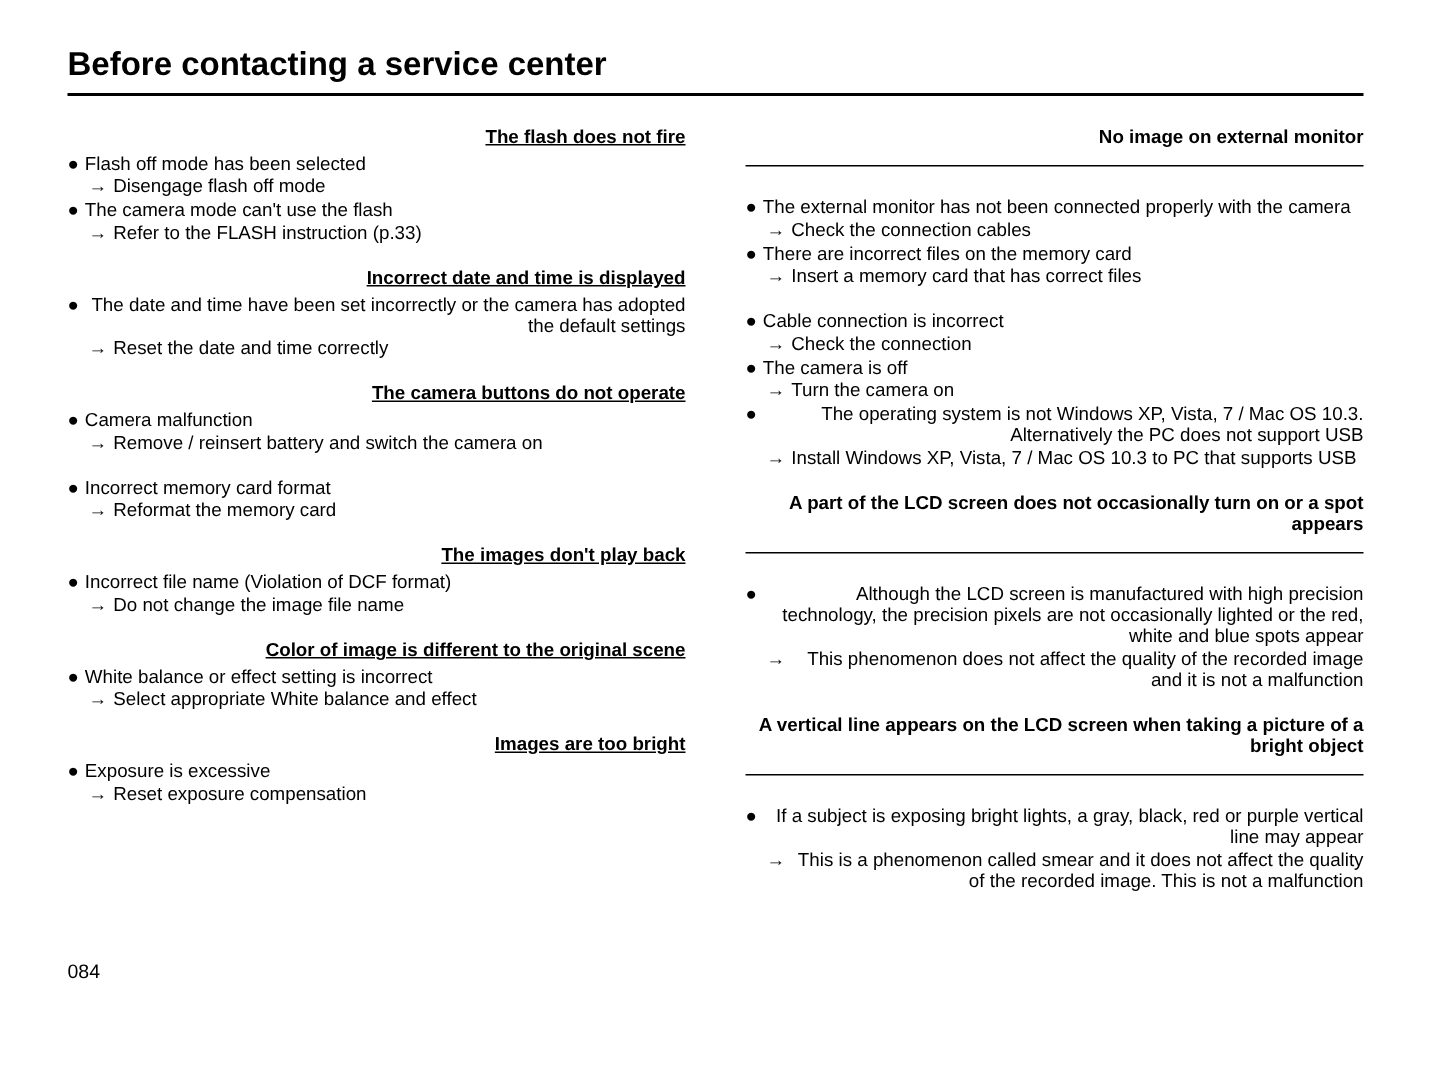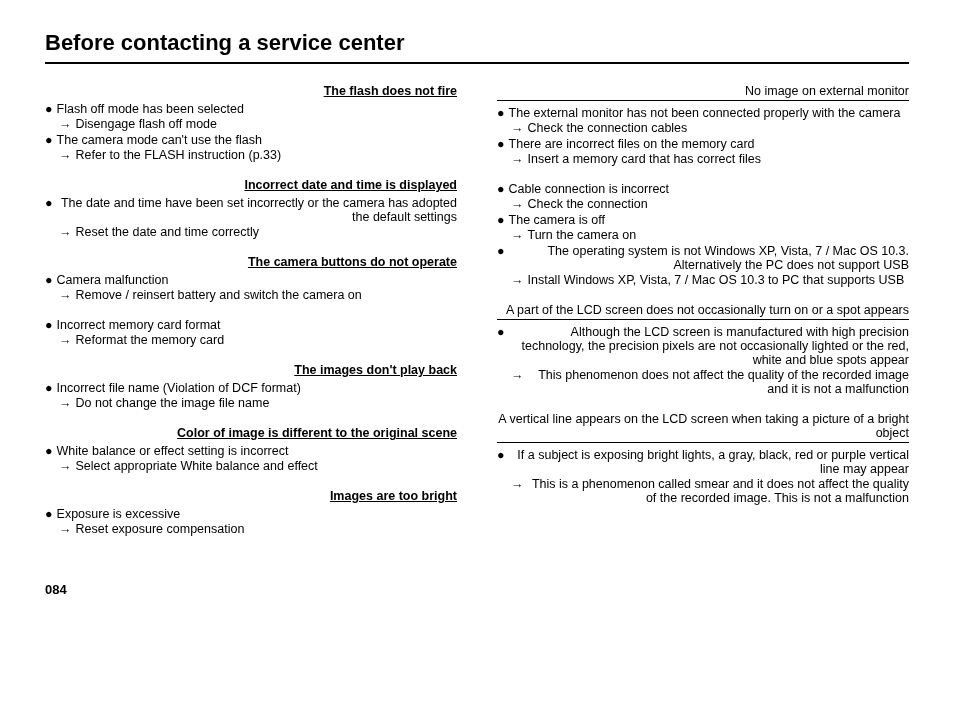--- a/index.html
+++ b/index.html
@@ -41,24 +41,24 @@
     }
 
     .section-title {
       font-weight: bold;
       text-decoration: underline;
       margin-bottom: 4px;
       font-size: 12.5px;
     }
 
     .section-title-border {
-      font-weight: normal;
+      font-weight: bold;
       border-bottom: 1px solid #000;
-      padding-bottom: 2px;
-      margin-bottom: 5px;
+      padding-bottom: 12px;
+      margin-bottom: 20px;
       font-size: 12.5px;
     }
 
     .bullet-item {
       display: flex;
       align-items: flex-start;
       margin-bottom: 1px;
     }
 
     .bullet {
@@ -73,21 +73,21 @@
       margin-bottom: 2px;
     }
 
     .arrow {
       margin-right: 4px;
       flex-shrink: 0;
     }
 
     .page-number {
       margin-top: 30px;
-      font-weight: bold;
+      font-weight: normal;
       font-size: 13px;
     }
   </style>
 </head>
 <body>
 
 <h1 class="page-title">Before contacting a service center</h1>
 
 <div class="two-col">
   <div class="col" id="left-col">

